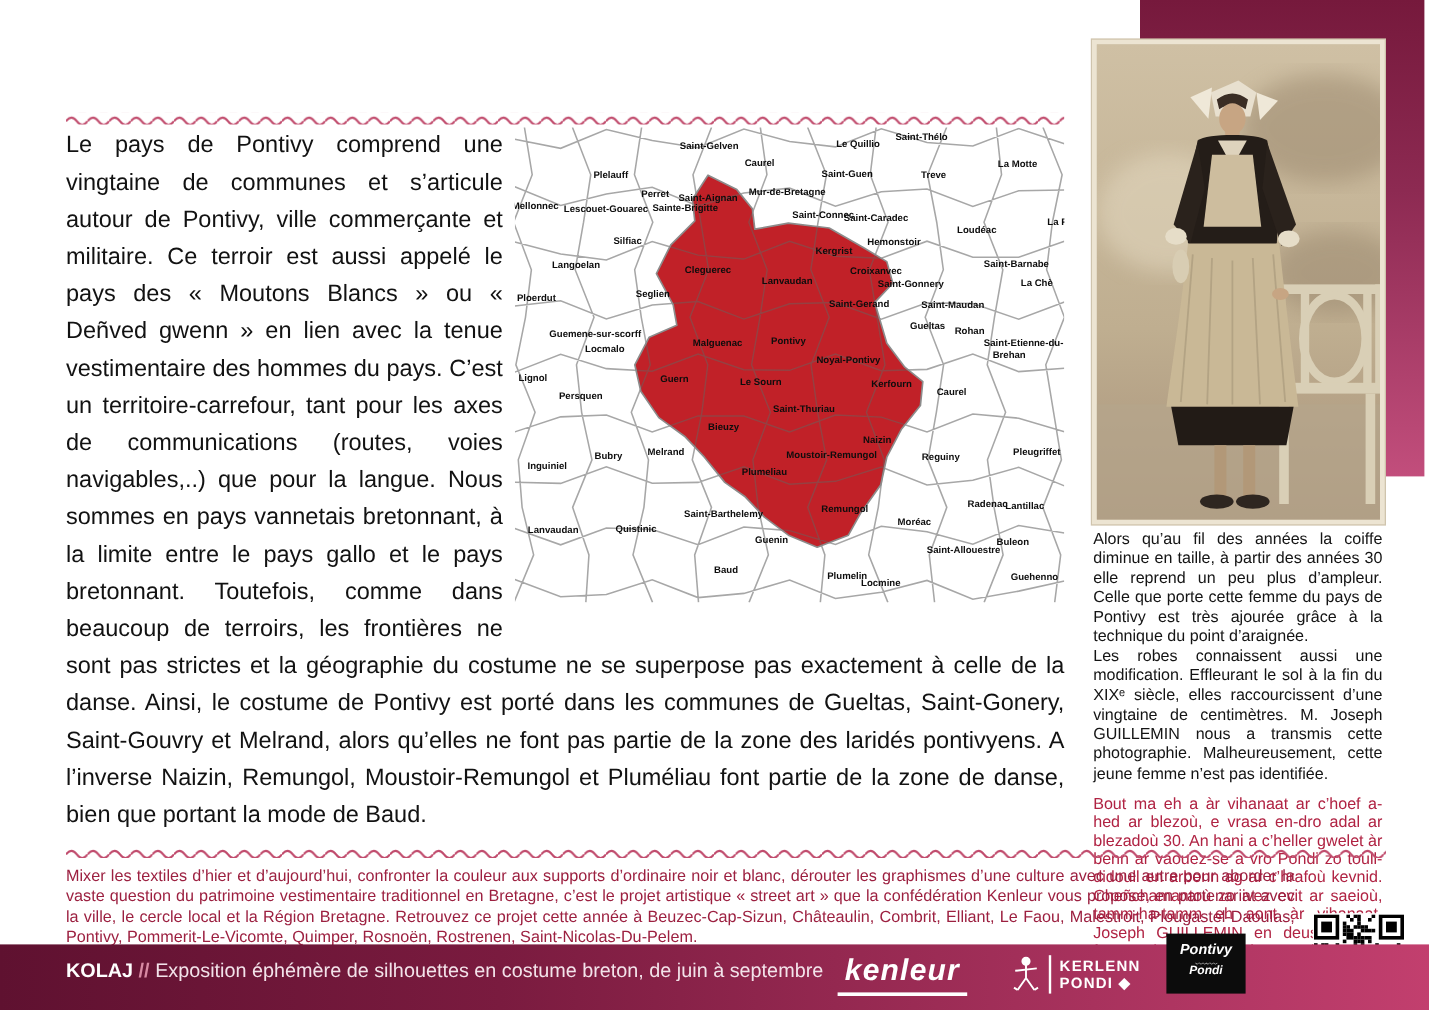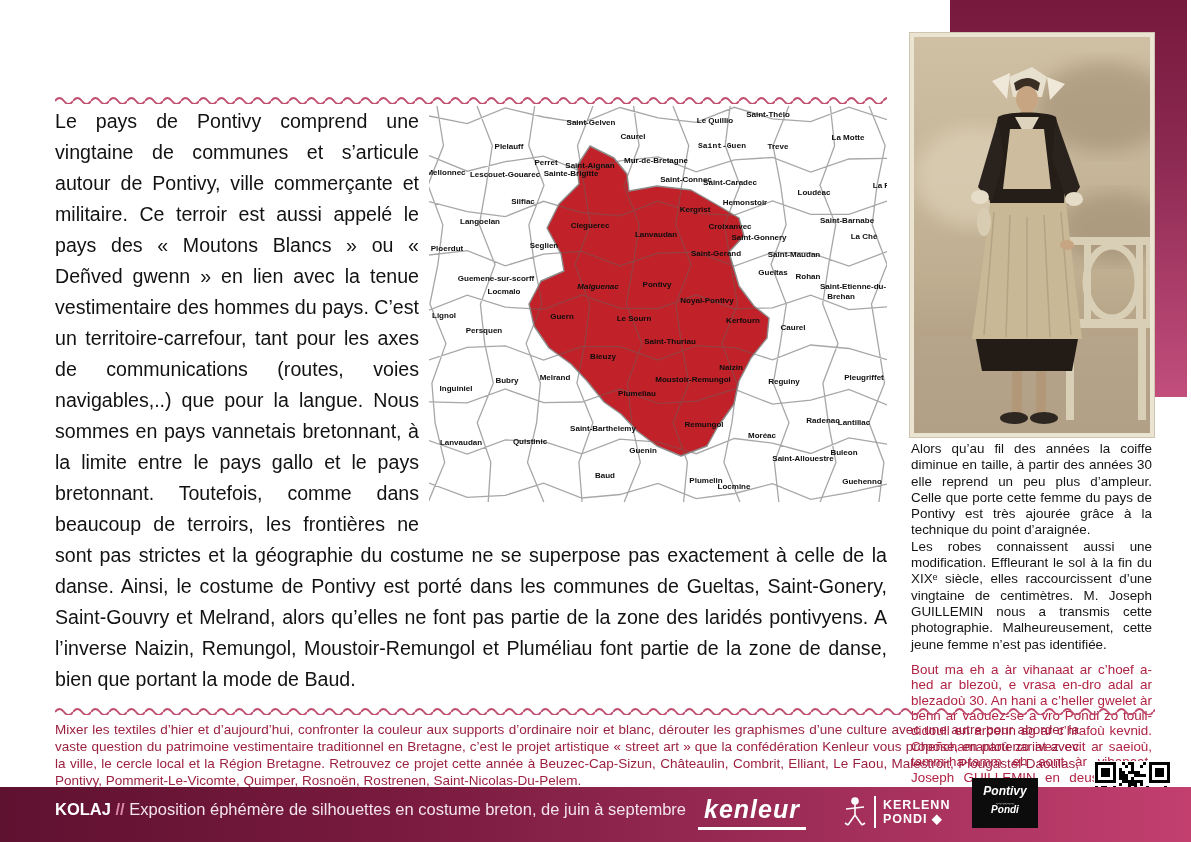--- a/index.html
+++ b/index.html
@@ -154,39 +154,39 @@
         </g>
         <path d="M161,40 L185,52 L198,68 L200,85 L228,80 L262,84 L290,100 L310,112 L315,130 L300,146 L310,180 L325,200 L340,212 L338,232 L322,252 L310,275 L305,298 L288,322 L278,340 L252,350 L228,340 L208,325 L192,308 L175,296 L158,275 L142,258 L120,242 L105,220 L100,198 L112,175 L135,165 L132,148 L118,122 L130,98 L150,78 L148,60 Z" fill="none" stroke="#8c8c8c" stroke-width="1.4" stroke-linejoin="round"></path>
       </svg>
       <div class="map-labels" id="map-labels">
           <div class="map-label" style="left: 161px; top: 59px;">Saint-Aignan</div>
           <div class="map-label" style="left: 161px; top: 119px;">Cleguerec</div>
           <div class="map-label" style="left: 266px; top: 103px;">Kergrist</div>
           <div class="map-label" style="left: 227px; top: 128px;">Lanvaudan</div>
           <div class="map-label" style="left: 301px; top: 120px;">Croixanvec</div>
           <div class="map-label" style="left: 287px; top: 147px;">Saint-Gerand</div>
-          <div class="map-label" style="left: 169px; top: 180px; font-style: italic;">Malguenac</div>
+          <div class="map-label" style="left: 169px; top: 180px;">Malguenac</div>
           <div class="map-label" style="left: 228px; top: 178px;">Pontivy</div>
           <div class="map-label" style="left: 133px; top: 210px;">Guern</div>
           <div class="map-label" style="left: 205px; top: 212px;">Le Sourn</div>
           <div class="map-label" style="left: 278px; top: 194px;">Noyal-Pontivy</div>
           <div class="map-label" style="left: 241px; top: 235px;">Saint-Thuriau</div>
           <div class="map-label" style="left: 314px; top: 214px;">Kerfourn</div>
           <div class="map-label" style="left: 174px; top: 250px;">Bieuzy</div>
           <div class="map-label" style="left: 302px; top: 261px;">Naizin</div>
           <div class="map-label" style="left: 264px; top: 273px;">Moustoir-Remungol</div>
           <div class="map-label" style="left: 208px; top: 287px;">Plumeliau</div>
           <div class="map-label" style="left: 275px; top: 318px;">Remungol</div>
           <div class="map-label" style="left: 162px; top: 16px;">Saint-Gelven</div>
           <div class="map-label" style="left: 204px; top: 30px;">Caurel</div>
           <div class="map-label" style="left: 286px; top: 14px;">Le Quillio</div>
           <div class="map-label" style="left: 339px; top: 8px;">Saint-Thélo</div>
           <div class="map-label" style="left: 419px; top: 31px;">La Motte</div>
           <div class="map-label" style="left: 349px; top: 40px;">Treve</div>
-          <div class="map-label" style="left: 293px; top: 39px; font-family: Liberation Mono, monospace;">Saint-Guen</div>
+          <div class="map-label" style="left: 277px; top: 39px;">Saint-Guen</div>
           <div class="map-label" style="left: 227px; top: 54px;">Mur-de-Bretagne</div>
           <div class="map-label" style="left: 257px; top: 73px;">Saint-Connec</div>
           <div class="map-label" style="left: 301px; top: 76px;">Saint-Caradec</div>
           <div class="map-label" style="left: 385px; top: 86px;">Loudéac</div>
           <div class="map-label" style="left: 456px; top: 79px; text-align: right;">La Pre</div>
           <div class="map-label" style="left: 316px; top: 96px;">Hemonstoir</div>
           <div class="map-label" style="left: 418px; top: 114px;">Saint-Barnabe</div>
           <div class="map-label" style="left: 435px; top: 130px;">La Chè</div>
           <div class="map-label" style="left: 330px; top: 131px;">Saint-Gonnery</div>
           <div class="map-label" style="left: 365px; top: 148px;">Saint-Maudan</div>

